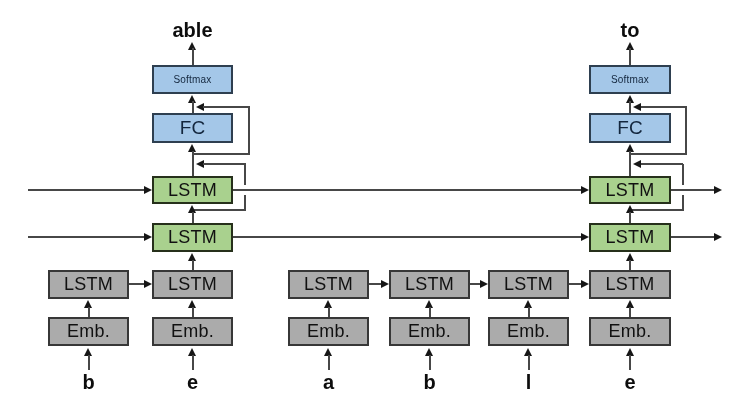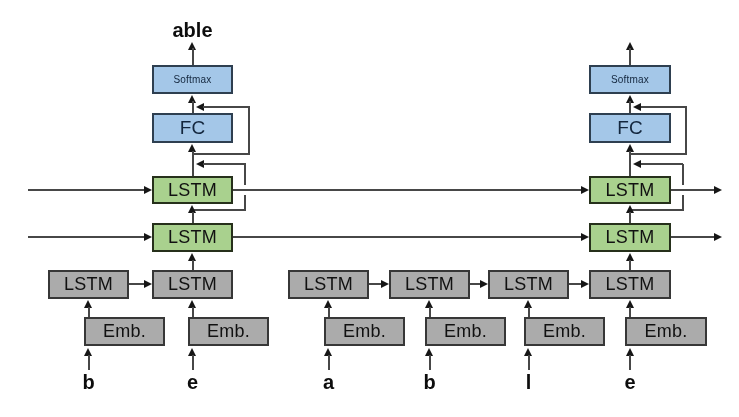--- a/index.html
+++ b/index.html
@@ -11,21 +11,21 @@
     position:absolute;box-sizing:border-box;border:2px solid #343434;
     display:flex;align-items:center;justify-content:center;
     color:#111111;letter-spacing:0.2px;
   }
   .blue{background:#a4c7e8;border-color:#2e3f50;color:#13263d;}
   .green{background:#a9d18e;border-color:#26301b;}
   .gray{background:#ababab;border-color:#373737;}
   .f-softmax{font-size:10px;}
   .f-fc{font-size:19px;}
   .f-lstm{font-size:18px;}
-  .f-emb{font-size:18px;margin-left:36px;}
+  .f-emb{font-size:18px;}
   .word{
     position:absolute;font-weight:bold;font-size:20px;color:#0d0d0d;
     text-align:center;line-height:22px;height:22px;
   }
   .hline,.vline{position:absolute;background:#474747;}
   .hline{height:2px;}
   .vline{width:2px;}
   .au{position:absolute;width:0;height:0;
       border-left:4.5px solid transparent;border-right:4.5px solid transparent;
       border-bottom:8px solid #161616;}
@@ -70,20 +70,21 @@
   <div class="box green f-lstm" style="left:152px;top:176px;width:81px;height:28px;">LSTM</div>
 
   <div class="au" style="left:188px;top:205px;"></div>
   <div class="vline" style="left:191.5px;top:212px;height:11px;"></div>
 
   <div class="box green f-lstm" style="left:152px;top:223px;width:81px;height:29px;">LSTM</div>
 
   <div class="au" style="left:188px;top:253px;"></div>
   <div class="vline" style="left:191.5px;top:260px;height:10px;"></div>
 
+  <div class="word" style="left:589px;top:19px;width:82px;">to</div>
 
   <div class="au" style="left:625.5px;top:42px;"></div>
   <div class="vline" style="left:629px;top:48px;height:17px;"></div>
 
   <div class="box blue f-softmax" style="left:589px;top:65px;width:82px;height:29px;">Softmax</div>
 
   <div class="au" style="left:625.5px;top:95px;"></div>
   <div class="vline" style="left:629px;top:101px;height:12px;"></div>
 
   <div class="al" style="left:633px;top:102.5px;"></div>

